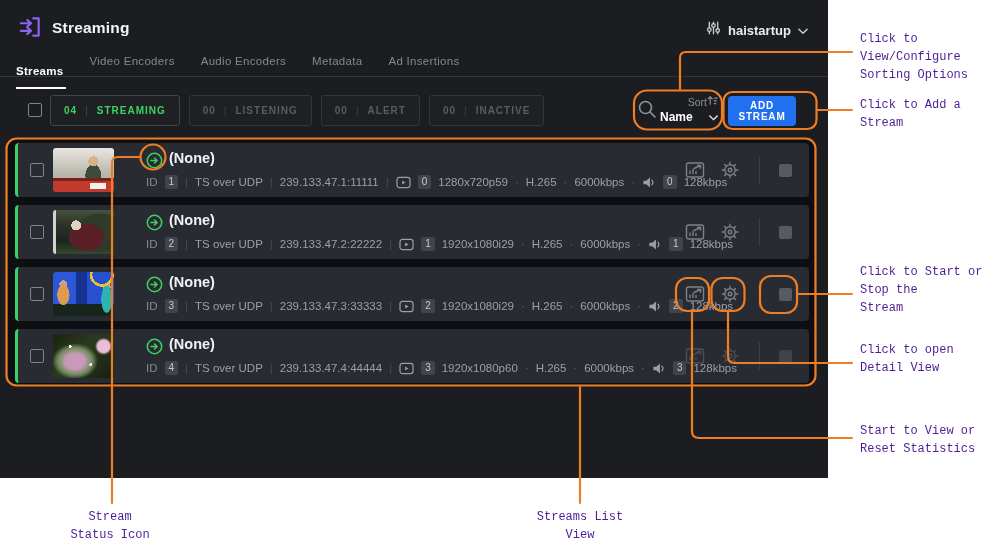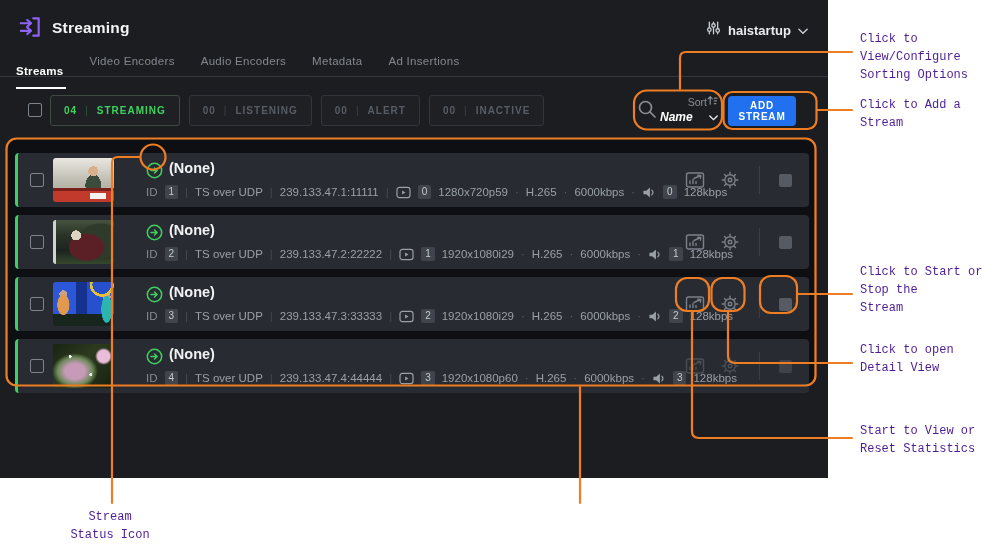--- a/index.html
+++ b/index.html
@@ -27,26 +27,26 @@
   .top-cbx { position:absolute; left:28px; top:103px; }
   .chips { position:absolute; left:50px; top:95px; display:flex; gap:9px; }
   .chip { height:31px; display:flex; align-items:center; gap:8px; padding:0 13px; border:1px solid #31353c; border-radius:3px; background:#1e2024; font-size:10px; font-weight:bold; letter-spacing:1px; color:#575d65; cursor:pointer; }
   .chip .bar { color:#3d424a; font-weight:normal; }
   .chip.active { border-color:#3c4a42; color:#3fd15e; }
   .chip.active .bar { color:#2f5a3c; }
 
   .search-btn { position:absolute; left:637px; top:99px; width:20px; height:20px; }
   .sortbox { position:absolute; left:660px; top:95px; width:58px; text-align:right; cursor:pointer; }
   .sort-line1 { font-size:10.5px; color:#8a9097; display:flex; justify-content:flex-end; align-items:center; }
-  .sort-line2 { font-size:12px; font-weight:bold; color:#fff; display:flex; justify-content:space-between; align-items:center; gap:5px; margin-top:2px;font-style:italic; }
+  .sort-line2 { font-size:12px; font-weight:bold; color:#fff; display:flex; justify-content:space-between; align-items:center; gap:5px; margin-top:2px; }
   .add-btn { position:absolute; left:728px; top:96px; width:68px; height:30px; background:#2170ef; border:none; border-radius:4px; color:#fff; font-family:inherit; font-size:10px; font-weight:bold; letter-spacing:.8px; cursor:pointer; }
 
   
   .panel { position:absolute; left:8px; top:140px; width:806px; height:244px; background:#0d0f12; border-radius:8px; }
-  .row { position:absolute; left:15px; width:794px; height:54px; background:#282b31; border-left:3px solid #3ed160; border-radius:4px;margin-top:10px; }
+  .row { position:absolute; left:15px; width:794px; height:54px; background:#282b31; border-left:3px solid #3ed160; border-radius:4px; }
   .row1 { top:143px; } .row2 { top:205px; } .row3 { top:267px; } .row4 { top:329px; }
   .row .cbx { position:absolute; left:12px; top:20px; }
   .thumb { position:absolute; left:35px; top:5px; width:61px; height:44px; border-radius:3px; }
   .status-ic { position:absolute; left:128px; top:9px; width:17px; height:17px; }
   .row-title { position:absolute; left:151px; top:7px; font-size:14.5px; font-weight:bold; color:#f1f2f4; }
   .meta { position:absolute; left:128px; top:32px; display:flex; align-items:center; gap:7px; font-size:11.5px; color:#9aa0a7; white-space:nowrap; }
   .meta .idlbl { color:#868c93; }
   .badge { background:#40454d; color:#c7cbd1; font-size:10px; line-height:14px; height:14px; padding:0 4px; border-radius:2px; }
   .sep::before { content:"|"; color:#454a51; }
   .dot::before { content:"\00B7"; color:#5c6169; }
@@ -467,14 +467,16 @@
 Stream</div>
   <div class="ann" style="left:860px; top:263px;">Click to Start or
 Stop the
 Stream</div>
   <div class="ann" style="left:860px; top:341px;">Click to open
 Detail View</div>
   <div class="ann" style="left:860px; top:422px;">Start to View or
 Reset Statistics</div>
   <div class="ann center" style="left:40px;  top:508px; width:140px;">Stream
 Status Icon</div>
+  <div class="ann center" style="left:510px; top:508px; width:140px;">Streams List
+View</div>
 
 </div>
 
 </body></html>

